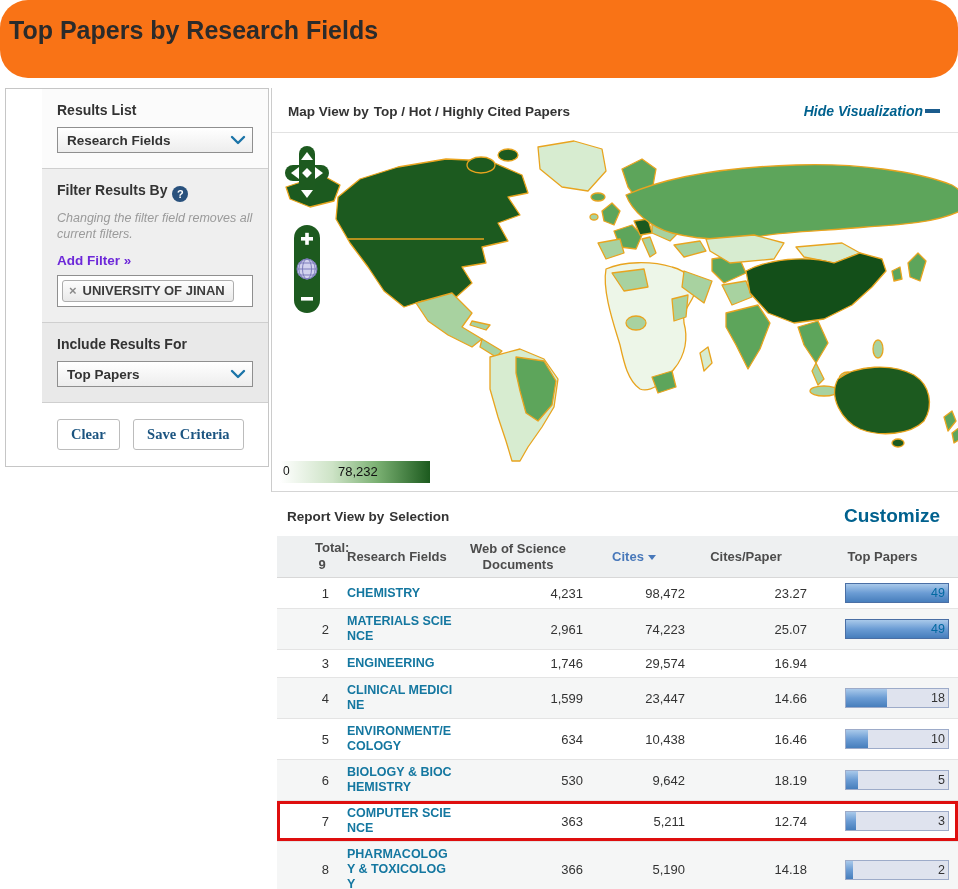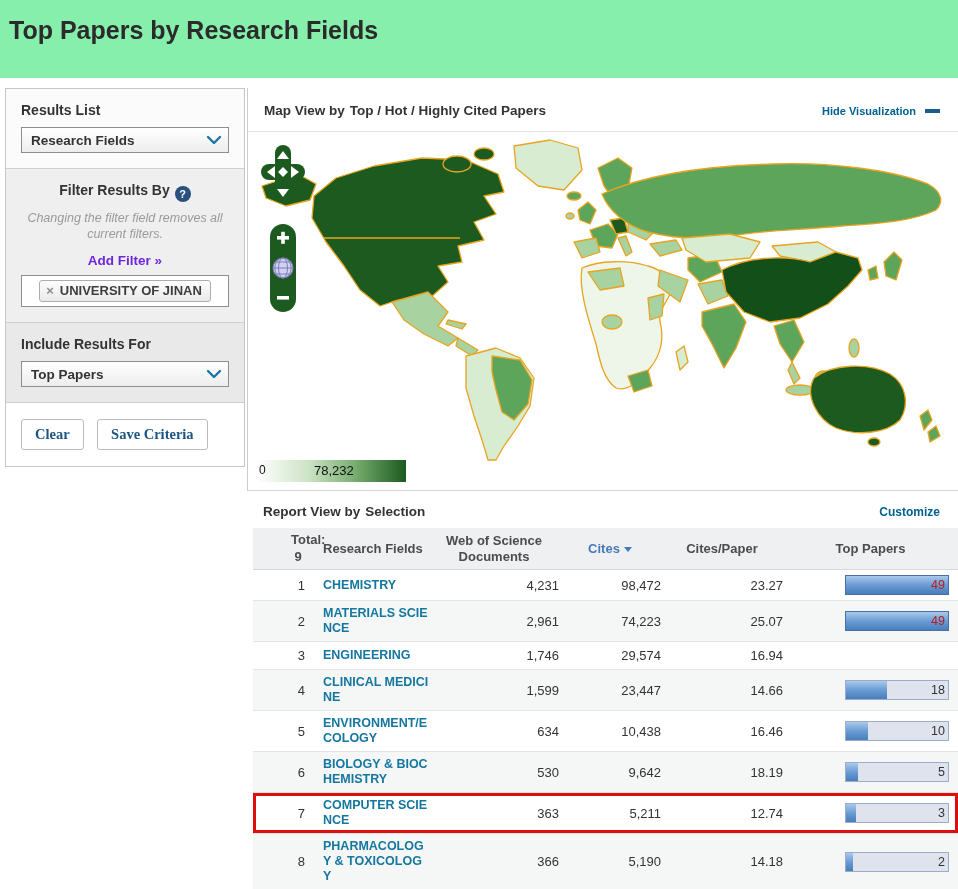--- a/index.html
+++ b/index.html
@@ -6,42 +6,44 @@
   html,body { width: 958px; height: 889px; }
   body {
     font-family: "Liberation Sans", sans-serif;
     background: #ffffff;
     color: #333;
     overflow: hidden;
   }
   
   .page-header {
     height: 78px;
-    background: #86efac;
+    background: #f97316;
     padding: 16px 10px 0 9px;
+    border-radius: 28px;
   }
   .page-title {
     font-size: 25px;
     font-weight: bold;
     color: #2b2b2b;
   }
   
   .content { display: flex; align-items: flex-start; padding-top: 10px; }
   
   .sidebar {
-    width: 240px;
+    width: 264px;
     margin-left: 5px;
     border: 1px solid #c6c6c6;
     background: #fff;
     flex: none;
+    padding-left: 36px;
   }
   .side-section { padding: 13px 15px 15px 15px; border-bottom: 1px solid #cfcfcf; }
   .side-section:last-child { border-bottom: none; }
   .sec-results { background: #fbfbfb; }
-  .sec-filter  { background: #efefef; text-align: center; }
+  .sec-filter  { background: #efefef; }
   .sec-include { background: #e9e9e9; }
   .sec-buttons { background: #ffffff; padding-top: 16px; padding-bottom: 16px; }
   .side-label { font-weight: bold; font-size: 14px; color: #333; margin-bottom: 9px; }
   .select {
     display: flex; justify-content: space-between; align-items: center;
     height: 26px; border: 1px solid #8f8f8f;
     background: linear-gradient(#ffffff, #ededed);
     padding: 0 6px 0 9px;
     font-weight: bold; font-size: 13.5px; color: #333;
     cursor: pointer;
@@ -72,44 +74,44 @@
   
   .main { flex: 1; min-width: 0; margin-left: 2px; }
   .map-section { border-left: 1px solid #cccccc; border-bottom: 1px solid #d5d5d5; }
   .map-header {
     display: flex; justify-content: space-between; align-items: center;
     padding: 15px 18px 13px 16px; border-bottom: 1px solid #e2e2e2;
   }
   .map-title { font-size: 13.5px; font-weight: bold; color: #333; }
   .map-title .tval { margin-left: 5px; }
   .hide-viz {
-    display: flex; align-items: center; gap: 9px;
-    color: #00618e; font-weight: bold; font-size: 11px;
-    text-decoration: none; cursor: pointer;
+    display: flex; align-items: center; gap: 2px;
+    color: #00618e; font-weight: bold; font-size: 14px;
+    text-decoration: none; cursor: pointer; font-style: italic;
   }
   .minus-icon { width: 15px; height: 4px; background: #1b5c8d; display: inline-block; }
   .map-canvas { position: relative; height: 358px; overflow: hidden; }
   .worldmap { position: absolute; left: 4px; top: 2px; }
   .worldmap path, .worldmap ellipse, .worldmap rect.cty {
     stroke: #e8a41f; stroke-width: 1.3; stroke-linejoin: round;
   }
   .borderline { fill: none; stroke: #e8a41f; stroke-width: 1; }
   .map-controls { position: absolute; left: 12px; top: 12px; }
   .legend {
     position: absolute; left: 8px; bottom: 8px;
     width: 150px; height: 22px;
     background: linear-gradient(90deg, #ffffff, #cde3c6 35%, #7ab072 65%, #1c5a1e);
   }
   .legend .lmin { position: absolute; left: 3px; top: 3px; font-size: 12px; color: #111; }
   .legend .lmax { position: absolute; left: 58px; top: 3px; font-size: 13px; color: #111; }
   
   .report-header { display: flex; justify-content: space-between; align-items: center; padding: 13px 18px 9px 16px; }
   .report-title { font-size: 13.5px; font-weight: bold; color: #333; }
   .report-title .tval { margin-left: 5px; }
-  .customize { color: #00618e; font-weight: bold; font-size: 12px; text-decoration: none; cursor: pointer; }
+  .customize { color: #00618e; font-weight: bold; font-size: 19px; text-decoration: none; cursor: pointer; }
   .rtable { margin-left: 6px; font-size: 13px; }
   .thead {
     display: flex; align-items: center;
     background: #eef0f1; border-bottom: 1px solid #d8d8d8;
     color: #4c4c4c; font-weight: bold; min-height: 42px; padding: 4px 0;
   }
   .trow { display: flex; align-items: center; border-bottom: 1px solid #e4e4e4; min-height: 28px; padding: 5px 0; }
   .trow.alt { background: #f5f6f6; }
   .trow.highlight { box-shadow: inset 0 0 0 3px #de0e0e; }
   .col-rank { width: 52px; text-align: right; flex: none; padding-left: 38px; }
@@ -137,21 +139,21 @@
   }
   .bar .fill {
     position: absolute; left: 0; top: 0; bottom: 0;
     background: linear-gradient(#a9c9ea, #6b9cd4 50%, #477ebc);
   }
   .bar .val {
     position: absolute; right: 3px; top: 50%; transform: translateY(-50%);
     font-size: 12.5px; color: #333;
   }
   .bar.full { border-color: #4a6fa5; }
-  .bar.full .val { color: #b91c1c; }
+  .bar.full .val { color: #0369a1; }
 </style>
 </head>
 <body>
 
 <div class="page-header">
   <div class="page-title">Top Papers by Research Fields</div>
 </div>
 
 <div class="content">
 

